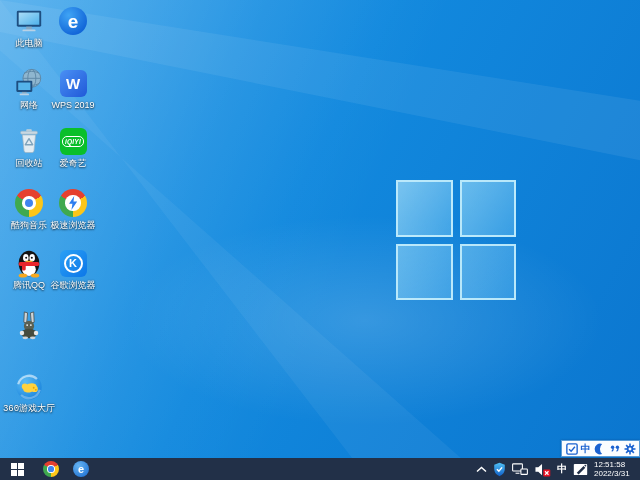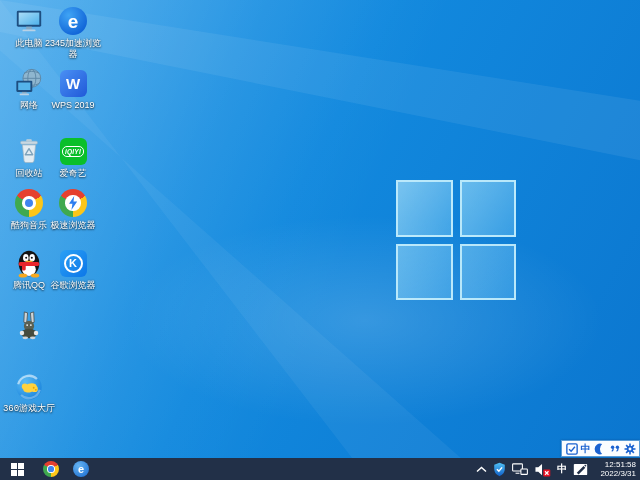--- a/index.html
+++ b/index.html
@@ -28,21 +28,21 @@
   #winlogo .p1{background:linear-gradient(125deg,rgba(175,228,250,.66),rgba(110,195,243,.5));}
   #winlogo .p2{background:linear-gradient(125deg,rgba(160,222,249,.62),rgba(100,190,242,.48));}
   #winlogo .p3{background:linear-gradient(125deg,rgba(150,216,248,.58),rgba(95,186,241,.46));}
   #winlogo .p4{background:linear-gradient(125deg,rgba(135,208,246,.52),rgba(85,180,240,.42));}
   
   .dicon{
     position:absolute;width:58px;display:flex;flex-direction:column;align-items:center;
     cursor:default;
   }
   .col1{left:0;} .col2{left:44px;}
-  .r1{top:6px;} .r2{top:68px;} .r3{top:136px;} .r4{top:188px;} .r5{top:248px;} .r6{top:311px;} .r7{top:372px;font-family:Liberation Mono, monospace;}
+  .r1{top:6px;} .r2{top:68px;} .r3{top:126px;} .r4{top:188px;} .r5{top:248px;} .r6{top:311px;} .r7{top:372px;font-family:Liberation Mono, monospace;}
   .dicon .gfx{width:30px;height:30px;display:flex;align-items:center;justify-content:center;margin-bottom:2px;position:relative;}
   .dicon .lbl{
     font-size:9px;line-height:11px;color:#fff;text-align:center;max-width:58px;
     word-break:break-all;
     text-shadow:0 1px 2px rgba(0,0,0,.7),0 0 2px rgba(0,0,0,.45);
   }
   
   .circle{border-radius:50%;}
   .e-badge{width:28px;height:28px;display:flex;align-items:center;justify-content:center;
     background:radial-gradient(circle at 35% 30%,#3fa4f5,#1266d8 75%);color:#fff;font-weight:bold;font-size:19px;line-height:1;}
@@ -66,21 +66,21 @@
     background:#223048;display:flex;align-items:center;padding:0 2px 0 4px;box-sizing:border-box;
   }
   .tbtn{height:22px;width:26px;display:flex;align-items:center;justify-content:center;flex:0 0 auto;}
   .start-logo{width:13px;height:13px;display:grid;grid-template-columns:6px 6px;grid-template-rows:6px 6px;gap:1px;}
   .start-logo div{background:#fff;}
   .wheel.small{width:16px;height:16px;}
   .e-badge.small{width:16px;height:16px;font-size:11px;background:radial-gradient(circle at 35% 30%,#66b4f2,#2b7cd8 75%);}
   #tray{margin-left:auto;display:flex;align-items:center;gap:6px;padding-right:2px;}
   .tray-item{display:flex;align-items:center;justify-content:center;}
   .ime-ind{color:#fff;font-size:10px;font-weight:bold;}
-  #clock{color:#fff;font-size:8px;line-height:9px;text-align:right;min-width:42px;}
+  #clock{color:#fff;font-size:8px;line-height:9px;text-align:left;min-width:42px;}
   
   #langbar{
     position:absolute;right:0;top:440px;width:79px;height:17px;background:#fbfdff;
     border:1px solid #5b9bd5;box-sizing:border-box;display:flex;align-items:center;
     justify-content:space-around;padding:0 2px;box-shadow:0 0 2px rgba(0,40,90,.35);
   }
   #langbar .lb-cn{color:#1b62d0;font-size:10px;font-weight:bold;line-height:1;}
 </style>
 </head>
 <body>
@@ -110,21 +110,20 @@
         <rect x="9" y="25" width="14" height="2" rx="1" fill="#b9d2e6"></rect>
       </svg>
     </div>
     <div class="lbl">此电脑</div>
   </div>
 
   <div class="dicon col2 r1">
     <div class="gfx">
       <div class="e-badge circle">e</div>
     </div>
-    <div class="lbl">2345加速浏览器</div>
   </div>
 
   <div class="dicon col1 r2">
     <div class="gfx">
       <svg width="30" height="30" viewBox="0 0 32 32">
         <circle cx="19" cy="11" r="9.5" fill="#8fb6cf"></circle>
         <g stroke="#5e87a5" stroke-width="1" fill="none">
           <circle cx="19" cy="11" r="9.5"></circle>
           <ellipse cx="19" cy="11" rx="4.3" ry="9.5"></ellipse>
           <line x1="9.5" y1="11" x2="28.5" y2="11"></line>

